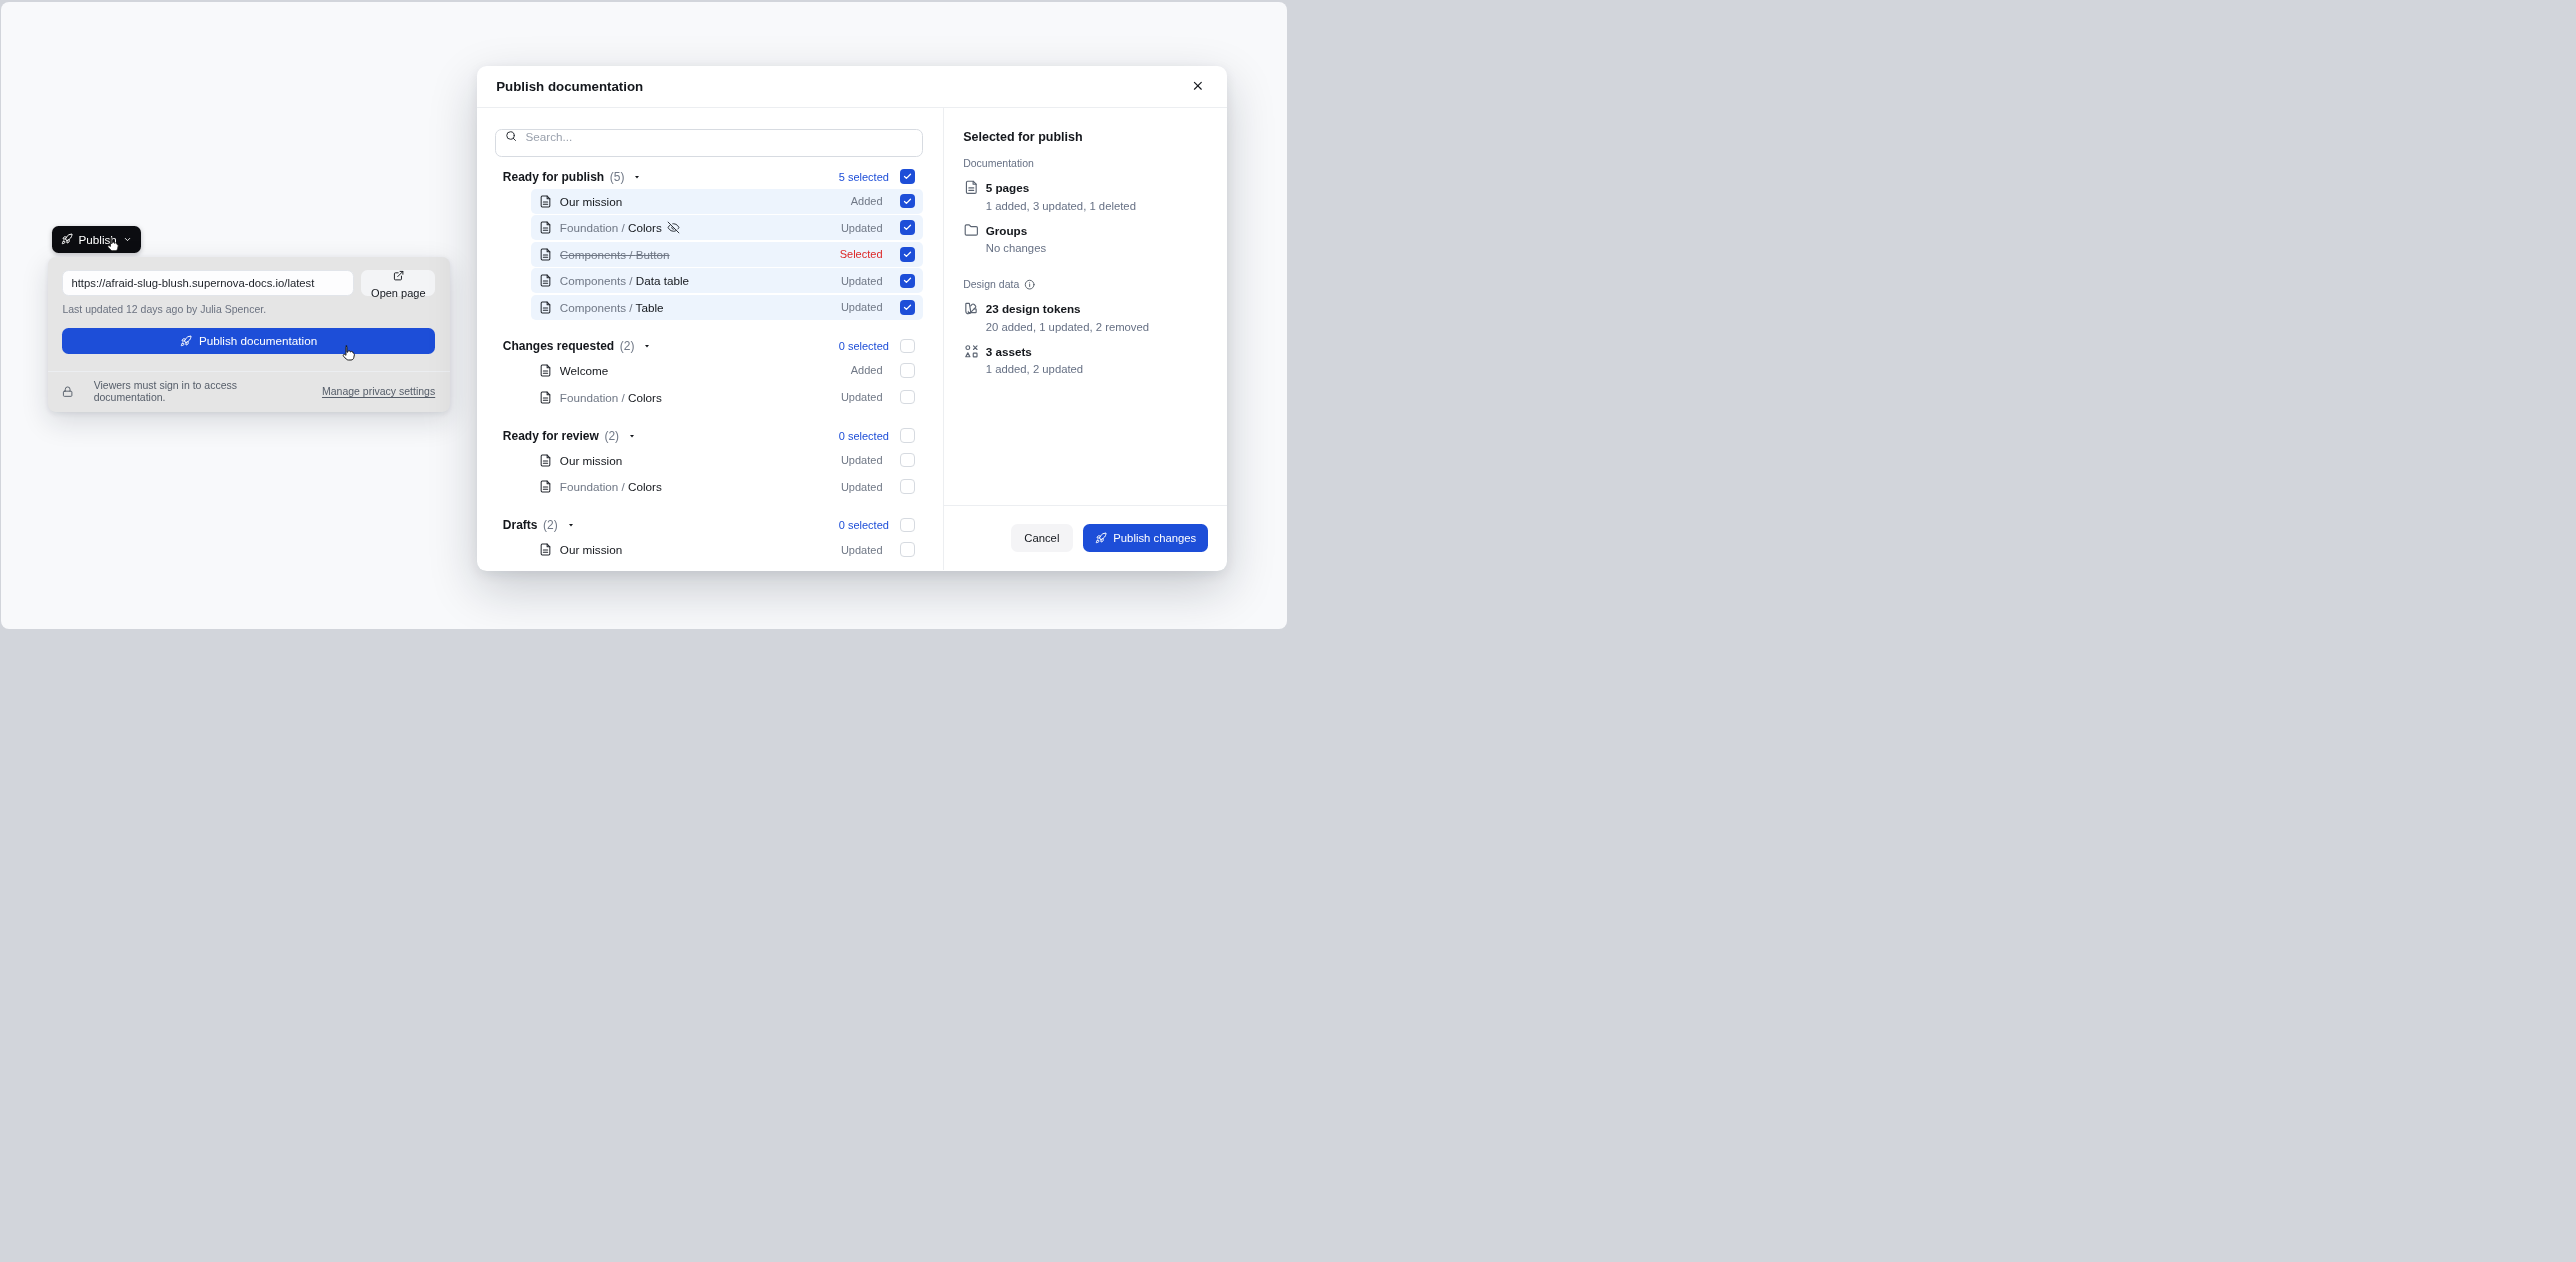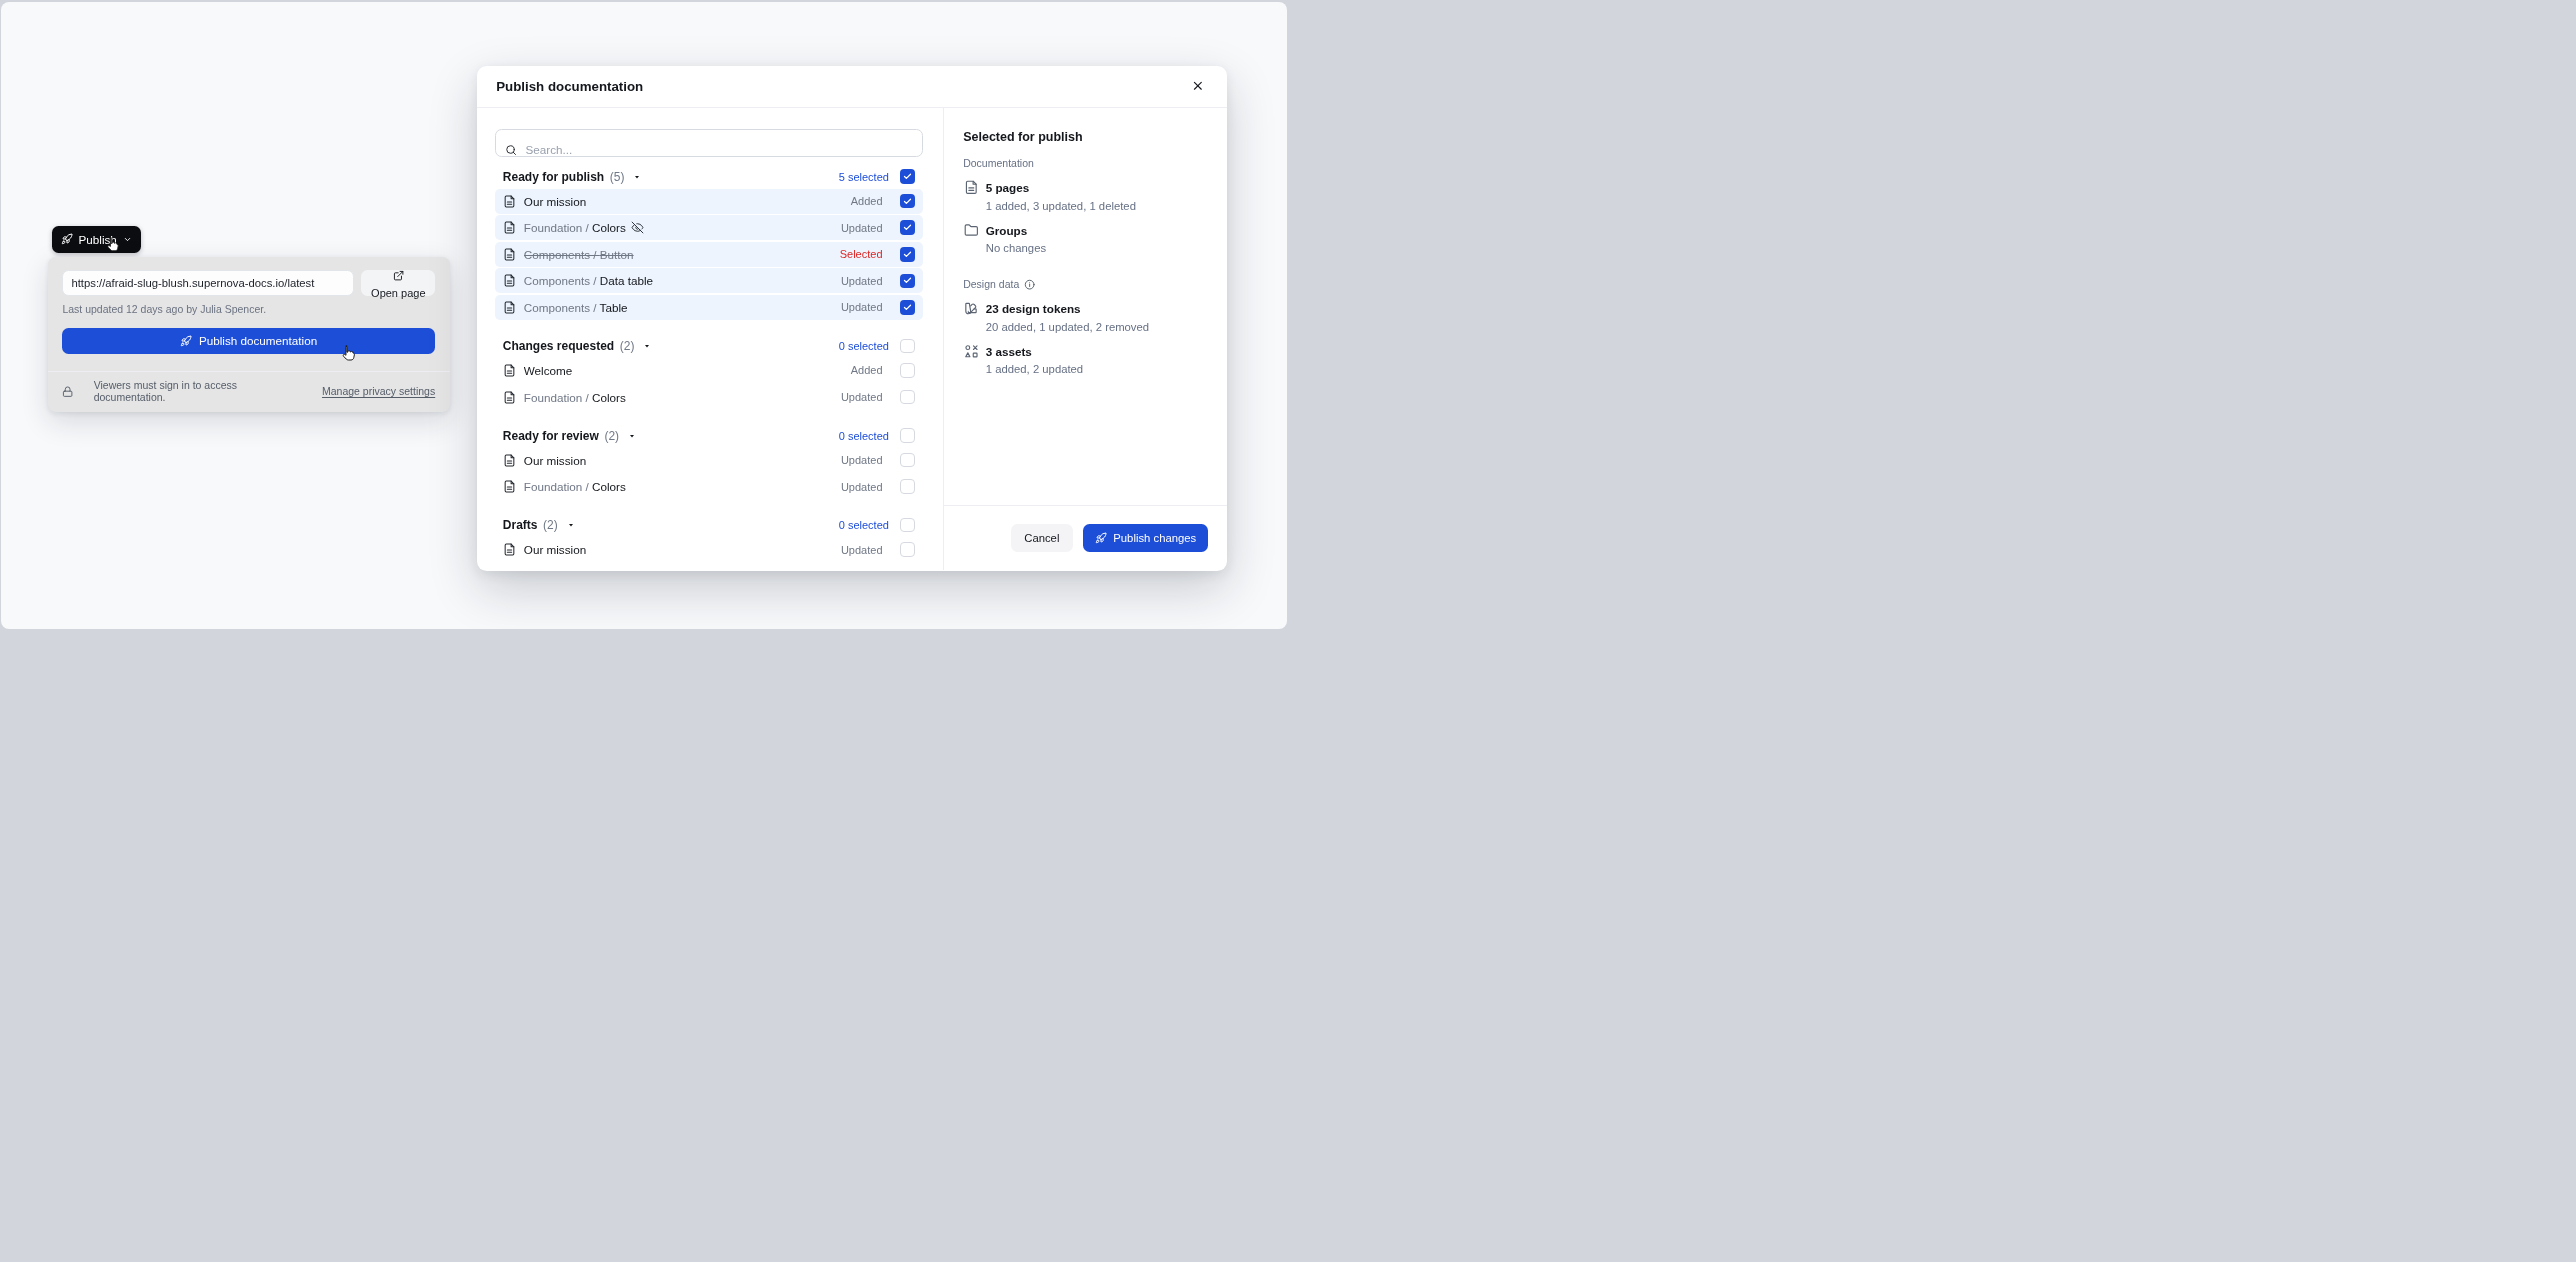--- a/index.html
+++ b/index.html
@@ -80,21 +80,21 @@
     display:flex; align-items:center; padding:0 18px 0 19.4px;
   }
   .modal-title{ flex:1; font-size:13.3px; font-weight:700; color:#14171c; }
   .btn-close{ background:none; border:none; width:22.6px; height:22.6px; display:flex; align-items:center; justify-content:center; color:#15181e; }
   .modal-body{ display:flex; height:462px; }
 
   
   .list-pane{ width:467px; border-right:0.8px solid #eceef1; padding:21px 20px 0 18px; overflow:hidden; }
   .search-box{
     height:28px; border:0.8px solid #d7dbe1; border-radius:6.5px; background:#fff;
-    display:flex; align-items:flex-end; gap:8px; padding:0 9.7px; margin-bottom:12px;
+    display:flex; align-items:flex-start; gap:8px; padding:0 9.7px; margin-bottom:12px;
   }
   .search-box input{
     border:none; outline:none; flex:1; font-family:inherit; font-size:11.7px; color:#1c2027; background:transparent;
   }
   .search-box input::placeholder{ color:#9aa1ad; }
   .section + .section{ margin-top:18px; }
   .section-header{ height:16px; margin-bottom:4px; display:flex; align-items:center; padding:0 8px 0 8px; }
   .sec-toggle{ background:none; border:none; display:flex; align-items:center; gap:3.2px; font-family:inherit; padding:0; }
   .sec-label{ font-size:12px; font-weight:700; color:#14171c; }
   .sec-count{ font-size:12px; color:#707886; margin-left:2.4px; }
@@ -104,21 +104,21 @@
   .checkbox{
     width:14.6px; height:14.6px; border-radius:4px; flex:0 0 auto;
     border:1.2px solid #d6dae0; background:#fff;
     display:flex; align-items:center; justify-content:center;
   }
   .checkbox svg{ display:none; width:9px; height:9px; }
   .checkbox.checked{ border:none; background:#1d4ed8; }
   .checkbox.checked svg{ display:block; }
   .row{
     height:25px; margin-bottom:1.6px; border-radius:4.9px;
-    display:flex; align-items:center; gap:8px; padding:0 8px;
+    display:flex; align-items:center; gap:8px; padding:0 8px;margin-left:36px;
   }
   .row.hl{ background:#edf4fd; }
   .ric{ width:13px; height:13px; color:#23272e; }
   .rtitle{ flex:1; font-size:11.7px; color:#14171c; white-space:nowrap; overflow:hidden; display:flex; align-items:center; gap:6.5px;}
   .pfx{ color:#707886; }
   .row.deleted .rtitle .txt{ color:#707886; text-decoration:line-through; }
   .hic{ width:13px; height:13px; color:#2b3038; margin-left:-1.6px; }
   .status{ font-size:11px; color:#707886; margin-right:9.7px; }
   .status.danger{ color:#dc2626; }
 

